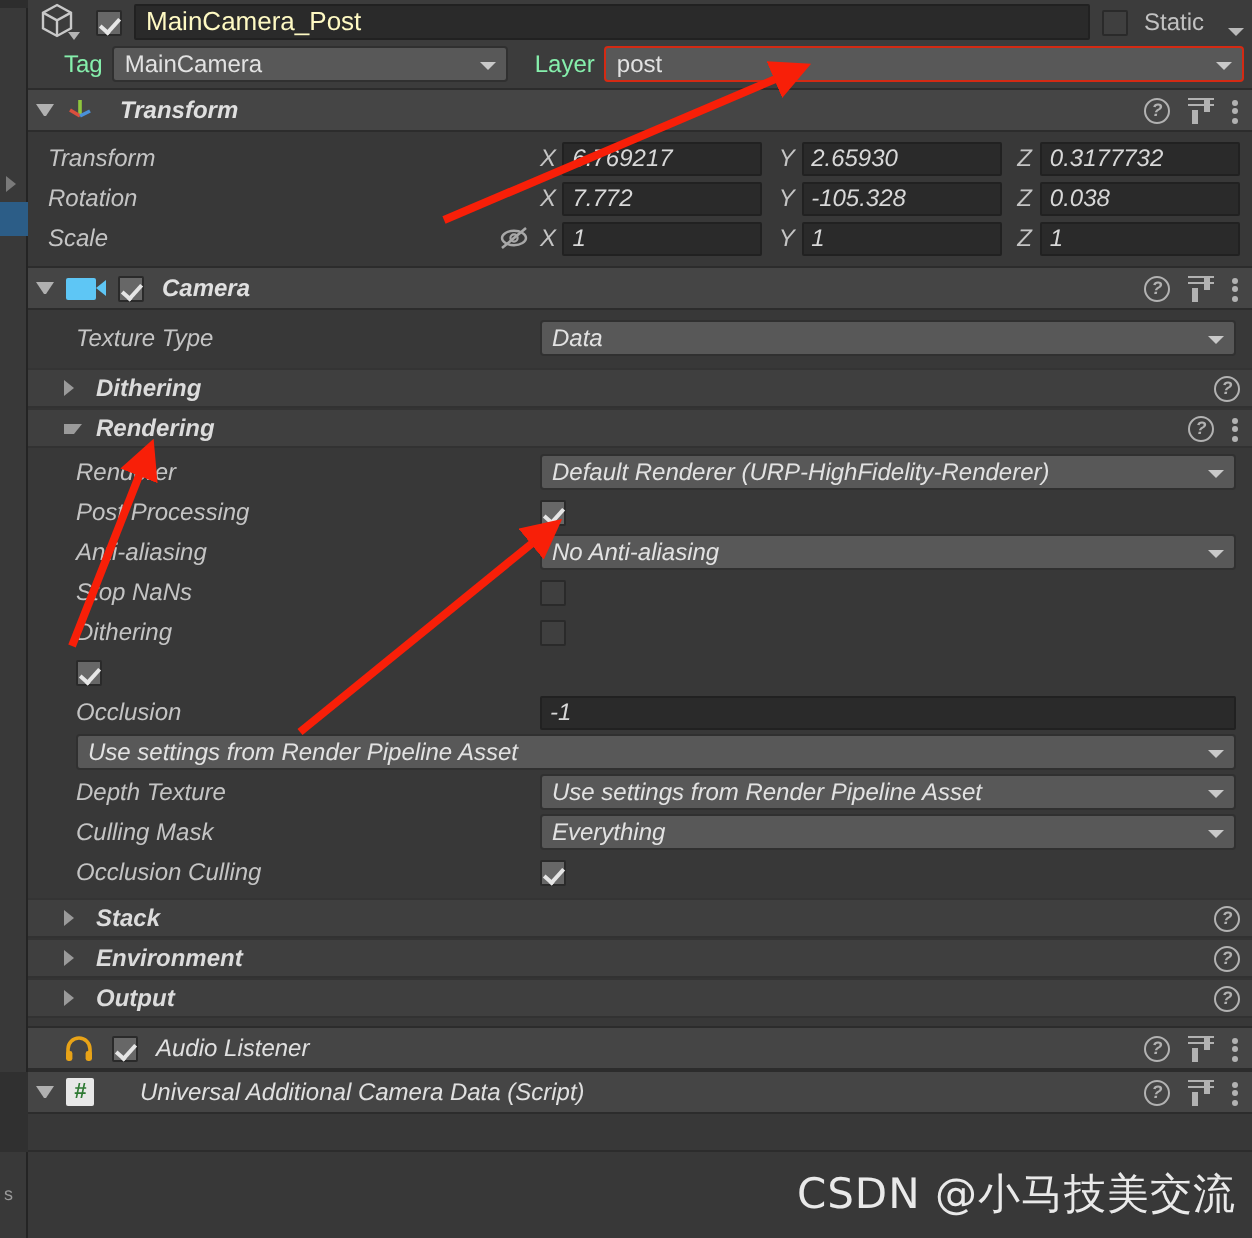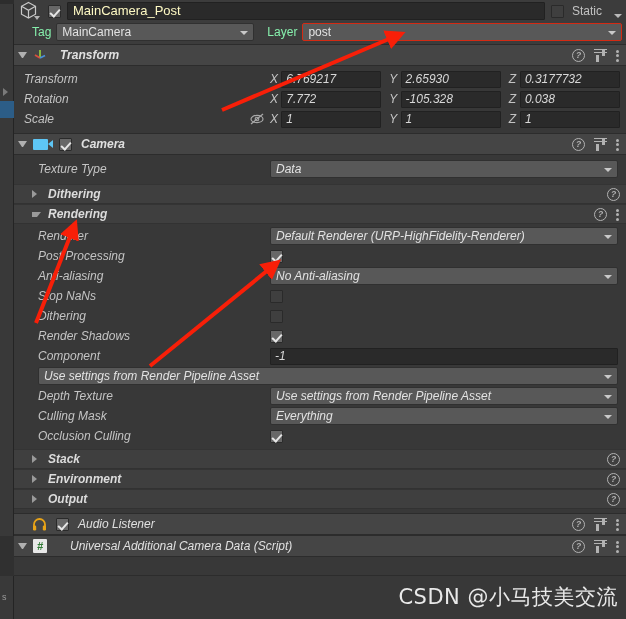--- a/index.html
+++ b/index.html
@@ -429,28 +429,27 @@
         </div>
 
         <div class="prow">
           <span class="plabel">Dithering</span>
           <span class="pctl">
               <span class="cbx off"></span>
             </span>
         </div>
 
         <div class="prow">
-          <span class="plabel">Render Shadows</span>
           <span class="pctl">
               <span class="cbx checked"></span>
             </span>
         </div>
 
         <div class="prow">
-          <span class="plabel">Component</span>
+          <span class="plabel">Occlusion</span>
           <span class="pctl">
               <span class="tfield">-1</span>
             </span>
         </div>
 
         <div class="prow">
           <span class="pctl">
               <span class="ddown">Use settings from Render Pipeline Asset</span>
             </span>
         </div>

